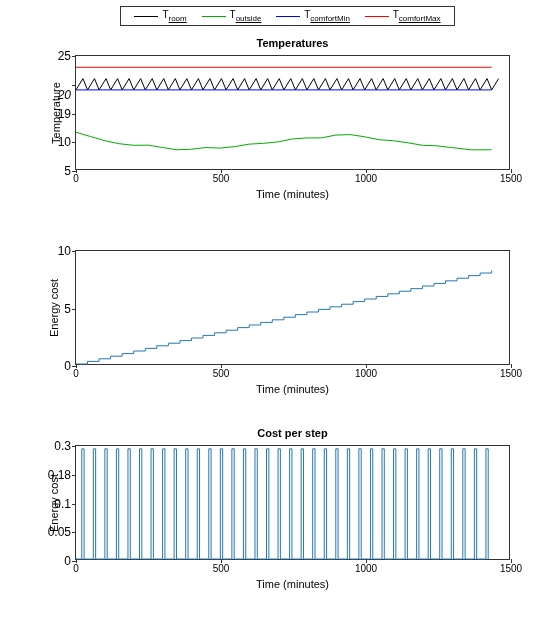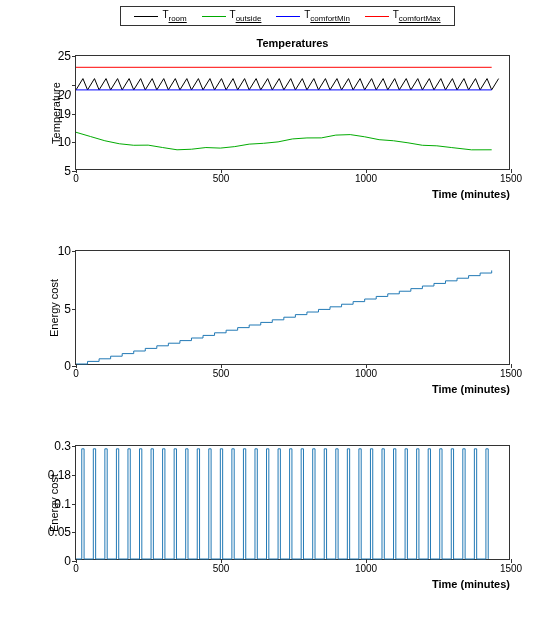--- a/index.html
+++ b/index.html
@@ -56,23 +56,22 @@
     top: 50%;
     transform: translateY(-50%) rotate(-90deg);
     transform-origin: center;
     white-space: nowrap;
     font-size: 11px;
   }
   .xlabel {
     position: absolute;
     left: 0; right: 0;
     bottom: -30px;
-    text-align: right;
-    font-size: 11px;
-    font-weight: bold;
+    text-align: center;
+    font-size: 11px;
   }
   .ytick {
     position: absolute;
     right: 100%;
     transform: translateY(-50%);
     padding-right: 5px;
     font-size: 12px;
     white-space: nowrap;
   }
   .xtick {
@@ -174,20 +173,21 @@
       <div class="xtick" style="left: 290px;">1000</div>
       <div class="tickmark-x" style="left: 290px;"></div>
       <div class="xtick" style="left: 435px;">1500</div>
       <div class="tickmark-x" style="left: 435px;"></div>
     </div>
   <div class="ylabel">Energy cost</div>
   <div class="xlabel">Time (minutes)</div>
 </div>
 
 <div class="panel" style="top:445px; height:115px;">
+  <div class="plot-title">Cost per step</div>
   <div class="axes">
     <svg class="plot" id="plot2" preserveAspectRatio="none" viewBox="0 0 435 115">
         <polyline points="0,115 5.800000000000001,115 5.800000000000001,2.875 8.120000000000001,2.875 8.120000000000001,115 17.400000000000002,115 17.400000000000002,2.875 19.720000000000002,2.875 19.720000000000002,115 29,115 29,2.875 31.319999999999997,2.875 31.319999999999997,115 40.6,115 40.6,2.875 42.92,2.875 42.92,115 52.199999999999996,115 52.199999999999996,2.875 54.519999999999996,2.875 54.519999999999996,115 63.8,115 63.8,2.875 66.12,2.875 66.12,115 75.4,115 75.4,2.875 77.72,2.875 77.72,115 87,115 87,2.875 89.32000000000001,2.875 89.32000000000001,115 98.6,115 98.6,2.875 100.92,2.875 100.92,115 110.2,115 110.2,2.875 112.52,2.875 112.52,115 121.80000000000001,115 121.80000000000001,2.875 124.12,2.875 124.12,115 133.39999999999998,115 133.39999999999998,2.875 135.72,2.875 135.72,115 145,115 145,2.875 147.32,2.875 147.32,115 156.6,115 156.6,2.875 158.92000000000002,2.875 158.92000000000002,115 168.2,115 168.2,2.875 170.52,2.875 170.52,115 179.8,115 179.8,2.875 182.12,2.875 182.12,115 191.4,115 191.4,2.875 193.72,2.875 193.72,115 203,115 203,2.875 205.32,2.875 205.32,115 214.6,115 214.6,2.875 216.92,2.875 216.92,115 226.20000000000002,115 226.20000000000002,2.875 228.51999999999998,2.875 228.51999999999998,115 237.79999999999998,115 237.79999999999998,2.875 240.12000000000003,2.875 240.12000000000003,115 249.4,115 249.4,2.875 251.72,2.875 251.72,115 261,115 261,2.875 263.32,2.875 263.32,115 272.6,115 272.6,2.875 274.92,2.875 274.92,115 284.2,115 284.2,2.875 286.52,2.875 286.52,115 295.8,115 295.8,2.875 298.12,2.875 298.12,115 307.4,115 307.4,2.875 309.71999999999997,2.875 309.71999999999997,115 319,115 319,2.875 321.32,2.875 321.32,115 330.6,115 330.6,2.875 332.92,2.875 332.92,115 342.2,115 342.2,2.875 344.52000000000004,2.875 344.52000000000004,115 353.8,115 353.8,2.875 356.12,2.875 356.12,115 365.4,115 365.4,2.875 367.72,2.875 367.72,115 377,115 377,2.875 379.32,2.875 379.32,115 388.59999999999997,115 388.59999999999997,2.875 390.91999999999996,2.875 390.91999999999996,115 400.20000000000005,115 400.20000000000005,2.875 402.52,2.875 402.52,115 411.8,115 411.8,2.875 414.12,2.875 414.12,115" fill="none" stroke="#1f77b4" stroke-width="1"></polyline>
       </svg>
   <div class="ytick" style="top: 115px;">0</div>
       <div class="tickmark-y" style="top: 115px;"></div>
       <div class="ytick" style="top: 86.25px;">0.05</div>
       <div class="tickmark-y" style="top: 86.25px;"></div>
       <div class="ytick" style="top: 57.5px;">0.1</div>
       <div class="tickmark-y" style="top: 57.5px;"></div>

